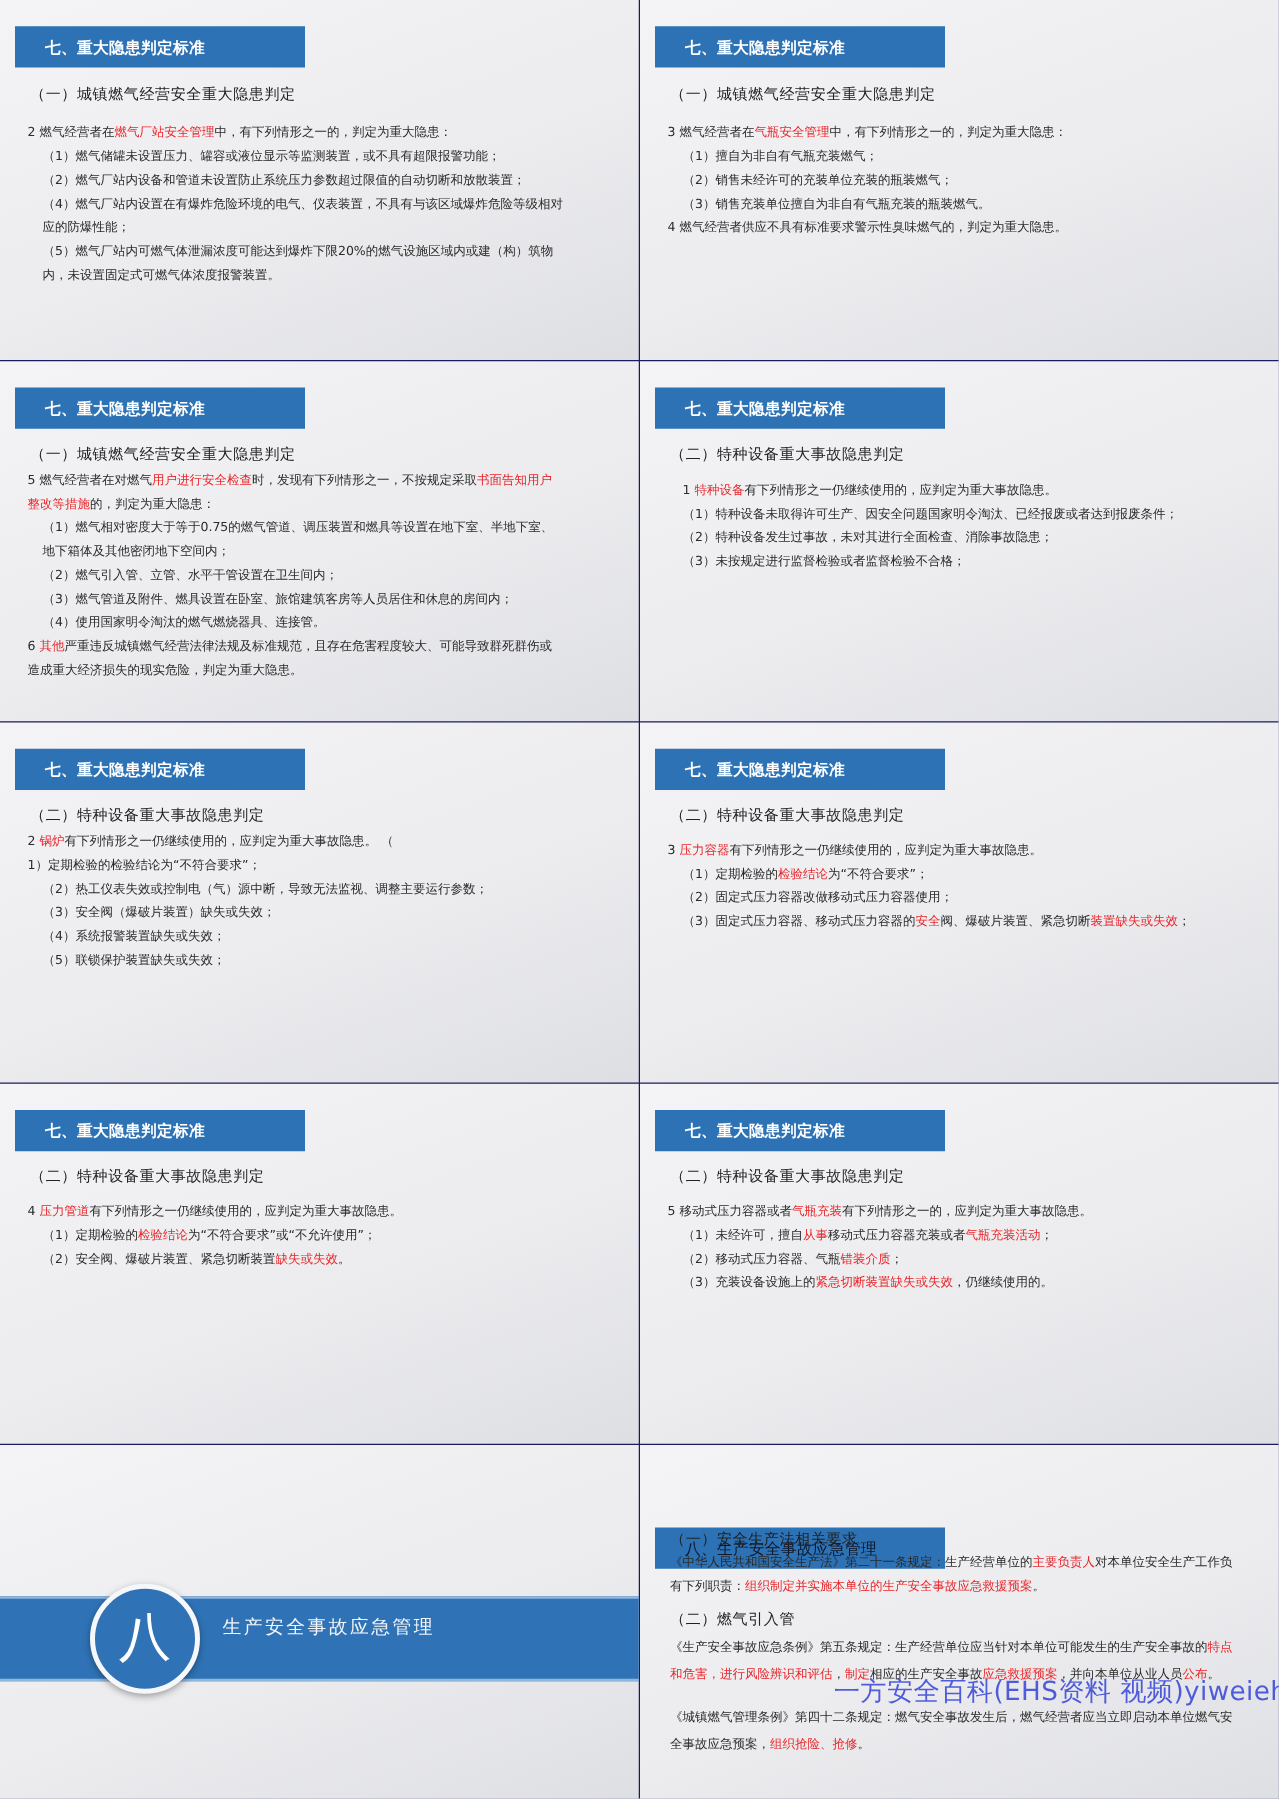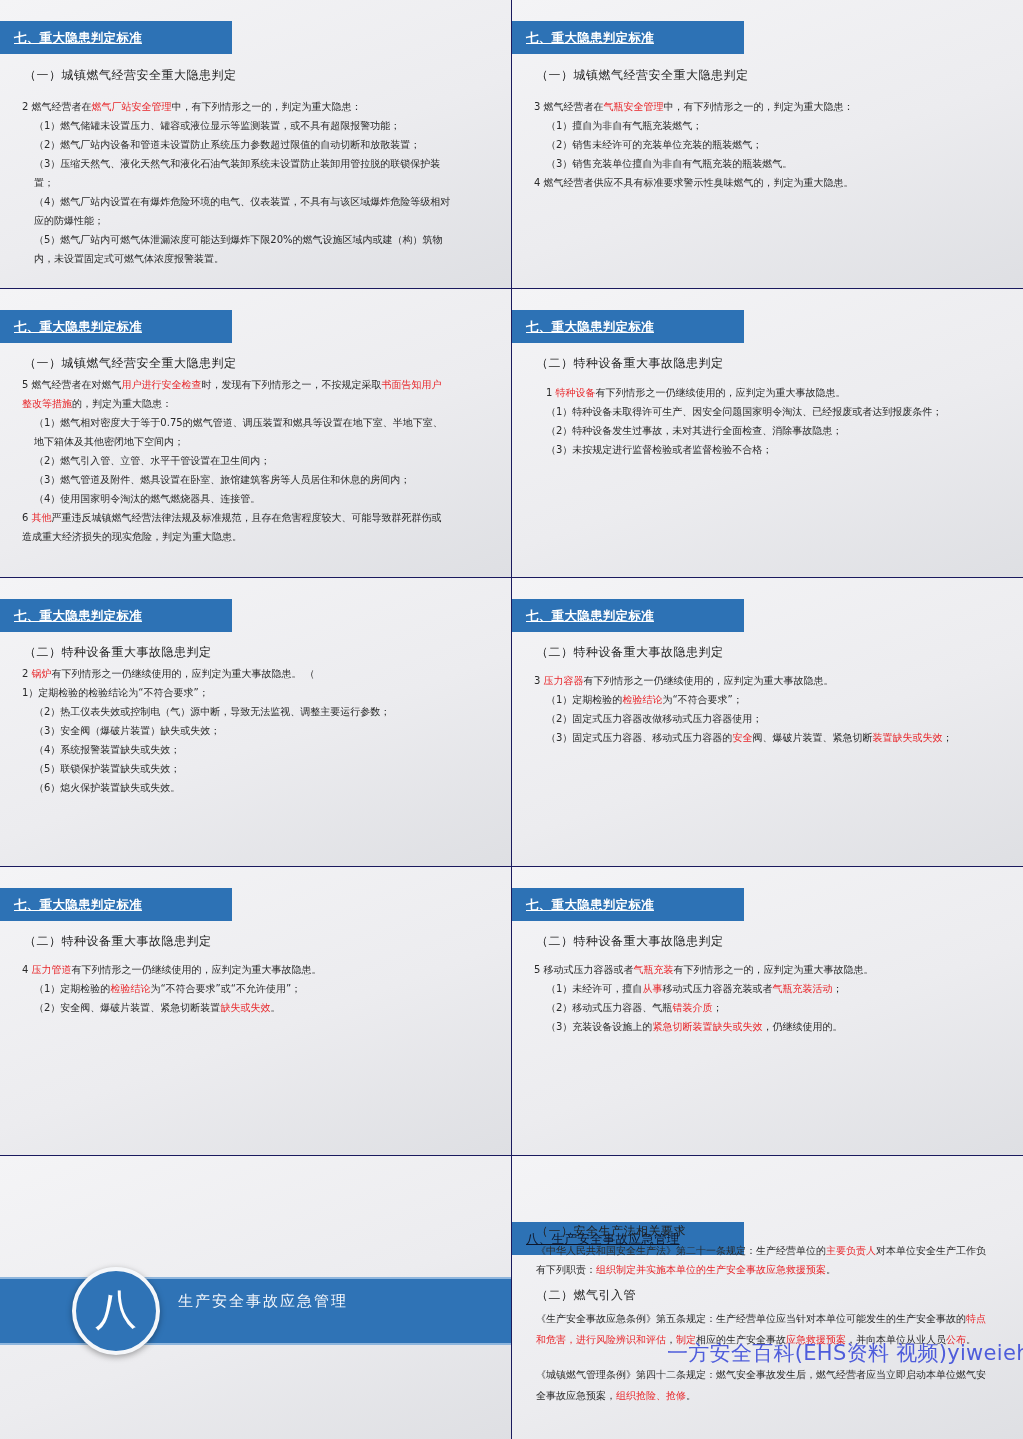--- a/index.html
+++ b/index.html
@@ -9,23 +9,23 @@
     position: relative; width: 1023px; height: 1439px;
     display: grid; grid-template-columns: 511px 512px;
     grid-template-rows: 288px 288px 288px 288px 287px;
     background: #1a1a5e; gap: 1px;
   }
   .slide {
     position: relative; overflow: hidden;
     background: linear-gradient(160deg, #f4f4f6 0%, #ececef 55%, #dedfe3 100%);
   }
   .hdr {
-    position: absolute; left: 0; top: 21px; width: 232px; height: 33px;
+    position: absolute; left: 12px; top: 21px; width: 232px; height: 33px;
     background: #2d72b5; color: #fff; font-weight: bold; font-size: 12.5px;
-    line-height: 33px; padding-left: 14px; letter-spacing: 0.3px; text-decoration: underline;
+    line-height: 33px; padding-left: 24px; letter-spacing: 0.3px;
   }
   .hdr.light { font-weight: normal; color: #0f172a; margin-top: 45px; }
   .sub {
     position: absolute; left: 24px; font-size: 12px; color: #222; letter-spacing: 0.5px;
   }
   .body { position: absolute; left: 22px; right: 60px; font-size: 10px; line-height: 19px; color: #2a2a2a; }
   .body p { margin: 0; }
   .body p.ind { padding-left: 12px; }
   .red { color: #e8262a; margin-top: 28px; }
   .banner {
@@ -51,21 +51,20 @@
 
 <div class="grid">
 
   <div class="slide">
     <div class="hdr">七、重大隐患判定标准</div>
     <div class="sub" style="top:67px">（一）城镇燃气经营安全重大隐患判定</div>
     <div class="body" style="top:97px">
         <p><span>2  燃气经营者在</span><span class="red">燃气厂站安全管理</span><span>中，有下列情形之一的，判定为重大隐患：</span></p>
         <p class="ind"><span>（1）燃气储罐未设置压力、罐容或液位显示等监测装置，或不具有超限报警功能；</span></p>
         <p class="ind"><span>（2）燃气厂站内设备和管道未设置防止系统压力参数超过限值的自动切断和放散装置；</span></p>
-        <p class="ind"><span>（3）压缩天然气、液化天然气和液化石油气装卸系统未设置防止装卸用管拉脱的联锁保护装置；</span></p>
         <p class="ind"><span>（4）燃气厂站内设置在有爆炸危险环境的电气、仪表装置，不具有与该区域爆炸危险等级相对应的防爆性能；</span></p>
         <p class="ind"><span>（5）燃气厂站内可燃气体泄漏浓度可能达到爆炸下限20%的燃气设施区域内或建（构）筑物内，未设置固定式可燃气体浓度报警装置。</span></p>
       </div>
   </div>
 
   <div class="slide">
     <div class="hdr">七、重大隐患判定标准</div>
     <div class="sub" style="top:67px">（一）城镇燃气经营安全重大隐患判定</div>
     <div class="body" style="top:97px">
         <p><span>3  燃气经营者在</span><span class="red">气瓶安全管理</span><span>中，有下列情形之一的，判定为重大隐患：</span></p>
@@ -103,21 +102,20 @@
   <div class="slide">
     <div class="hdr">七、重大隐患判定标准</div>
     <div class="sub" style="top:66px">（二）特种设备重大事故隐患判定</div>
     <div class="body" style="top:86px">
         <p><span>2  </span><span class="red">锅炉</span><span>有下列情形之一仍继续使用的，应判定为重大事故隐患。                                    （</span></p>
         <p><span>  1）定期检验的检验结论为“不符合要求”；</span></p>
         <p class="ind"><span>（2）热工仪表失效或控制电（气）源中断，导致无法监视、调整主要运行参数；</span></p>
         <p class="ind"><span>（3）安全阀（爆破片装置）缺失或失效；</span></p>
         <p class="ind"><span>（4）系统报警装置缺失或失效；</span></p>
         <p class="ind"><span>（5）联锁保护装置缺失或失效；</span></p>
-        <p class="ind"><span>（6）熄火保护装置缺失或失效。</span></p>
       </div>
   </div>
 
   <div class="slide">
     <div class="hdr">七、重大隐患判定标准</div>
     <div class="sub" style="top:66px">（二）特种设备重大事故隐患判定</div>
     <div class="body" style="top:93px">
         <p><span>3  </span><span class="red">压力容器</span><span>有下列情形之一仍继续使用的，应判定为重大事故隐患。</span></p>
         <p class="ind"><span>（1）定期检验的</span><span class="red">检验结论</span><span>为“不符合要求”；</span></p>
         <p class="ind"><span>（2）固定式压力容器改做移动式压力容器使用；</span></p>

